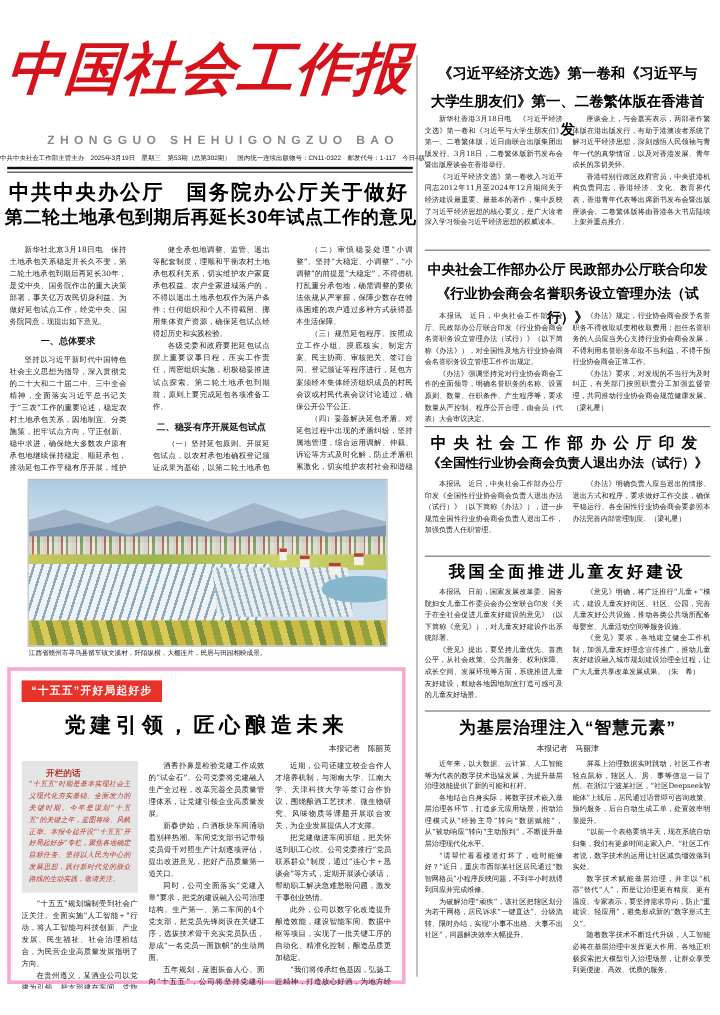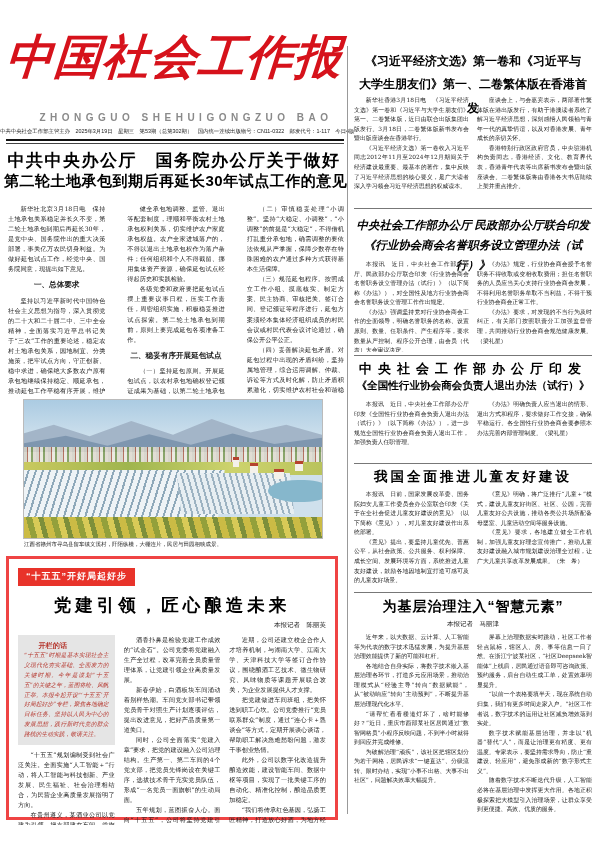--- a/index.html
+++ b/index.html
@@ -45,39 +45,39 @@
   .ph-field{left:0;top:45%;width:100%;height:9%;background:linear-gradient(90deg,#c9c95f,#9fb54e 35%,#cdd36d 70%,#b9c35c);}
   .ph-gh1{left:-4%;top:51%;width:70%;height:38%;background:repeating-linear-gradient(100deg,#eef3f6 0 5px,#8fa9ba 5px 7px);transform:skewX(-8deg);}
   .ph-gh2{left:52%;top:53%;width:38%;height:30%;background:repeating-linear-gradient(80deg,#e7eef2 0 4px,#9db3c2 4px 6px);transform:skewX(6deg);}
   .ph-water{right:-2%;top:58%;width:20%;height:16%;background:#86b7cc;border-radius:50% 40% 40% 50%;}
   .ph-trees{left:0;bottom:0;width:100%;height:15%;background:
     repeating-linear-gradient(75deg,#cbbb45 0 7px,#93a03b 7px 13px,#d8ca57 13px 19px,#7d8f3a 19px 24px);}
   .ph-house{width:8px;height:7px;background:#f4f1ea;border-top:3px solid #b5432f;}
   .caption{left:24px;top:541px;width:298px;font-size:5.5px;color:#222;font-family:"DejaVu Serif",serif;}
 
   
-  .party-box{left:6px;top:556px;width:332px;height:264px;border:3px solid #ef4444;background:#fff;
+  .party-box{left:6px;top:556px;width:332px;height:264px;border:3px solid #f9a8d4;background:#fff;
     box-sizing:border-box;padding:6px 9px;}
   .party-tag{display:inline-block;background:#e8332a;color:#fff;font-weight:bold;font-size:9px;
     padding:2.5px 8px;letter-spacing:1px;}
   .party-title{text-align:center;font-size:17.5px;font-weight:bold;letter-spacing:4px;color:#000;margin-top:7px;font-family:Liberation Serif, serif;}
   .party-byline{text-align:right;font-size:6.5px;color:#222;margin:4px 0 5px;font-family:Liberation Mono, monospace;}
   .party-cols{display:flex;gap:9px;height:190px;}
   .intro-box{background:#e5e5e5;padding:5px 6px;margin-bottom:5px;color:#b5352c;}
   .intro-title{font-weight:bold;font-size:7.2px;margin:0 0 2px;font-family:"Liberation Sans",sans-serif;}
   .intro-box .jtxt{font-size:5.8px;line-height:1.7;text-align:justify;font-style:italic;}
 
   
   .vrule{left:347px;top:46px;height:768px;border-left:0.5px solid #999;}
   .rz{left:354px;width:238px;}
   .hk-head{top:50px;text-align:center;font-weight:bold;color:#000;font-size:12px;line-height:1.95;letter-spacing:0;}
   .hk-body{top:96px;height:106px;display:flex;gap:8px;}
   .hsep{border-top:0.5px solid #777;}
   .a-head2{font-weight:bold;text-align:center;color:#000;}
-  .a2-head{top:215px;font-size:11.5px;line-height:1.75;font-style:italic;}
+  .a2-head{top:215px;font-size:11.5px;line-height:1.75;}
   .a2-body{top:260px;height:92px;display:flex;gap:8px;}
   .a3-head1{top:360px;font-size:13px;letter-spacing:6px;white-space:nowrap;}
   .a3-head2{top:379px;font-size:10.6px;letter-spacing:0;}
   .a3-body{top:400px;height:58px;display:flex;gap:8px;}
   .a4-head{top:468px;font-size:13.5px;letter-spacing:3px;}
   .a4-body{top:490px;height:99px;display:flex;gap:8px;}
   .a5-head{top:598px;font-size:14px;letter-spacing:1px;}
   .a5-byline{top:620px;text-align:center;font-size:6.5px;color:#222;font-family:"DejaVu Serif",serif;}
   .a5-body{top:633px;height:180px;display:flex;gap:8px;}
   .rz .jcol{font-size:5.9px;}

